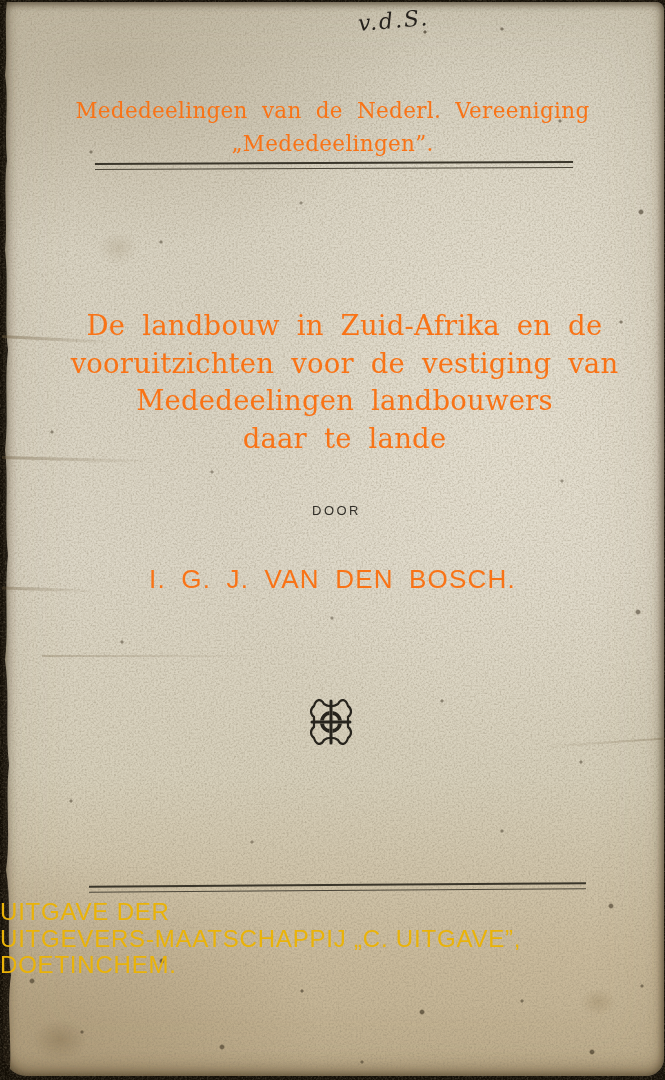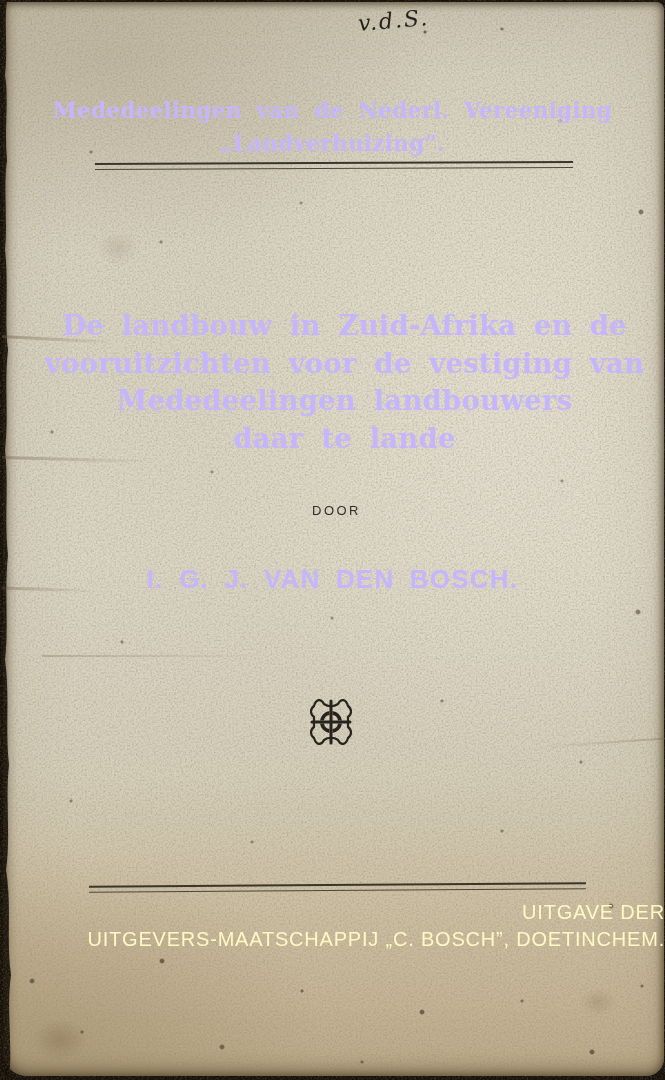--- a/index.html
+++ b/index.html
@@ -70,21 +70,21 @@
     background:linear-gradient(90deg, rgba(108,90,60,.45), rgba(108,90,60,0)); transform:rotate(3deg); }
   .crease-2 { left:2px; top:458px; width:150px; height:3px;
     background:linear-gradient(90deg, rgba(108,90,60,.40), rgba(108,90,60,0)); transform:rotate(1.5deg); }
   .crease-3 { left:2px; top:588px; width:92px; height:3px;
     background:linear-gradient(90deg, rgba(108,90,60,.38), rgba(108,90,60,0)); transform:rotate(2deg); }
   .crease-4 { left:42px; top:655px; width:225px; height:2px;
     background:linear-gradient(90deg, rgba(108,90,60,.28), rgba(108,90,60,0)); }
   .crease-5 { right:0; top:742px; width:130px; height:2px;
     background:linear-gradient(270deg, rgba(108,90,60,.30), rgba(108,90,60,0)); transform:rotate(-4deg); }
   
-  .ink { color:#c4b5fd;font-weight:bold; }
+  .ink { color:#f97316; }
   .annotation {
     position:absolute; left:358px; top:8px;
     font-family:"DejaVu Serif", serif; font-style:italic;
     font-size:22px; color:#26221d; letter-spacing:2px; transform:rotate(-5deg);
   }
   .masthead {
     position:absolute; top:94px; left:0; width:100%; text-align:center;
     font-family:"DejaVu Serif", serif; font-size:21.5px; line-height:33px;
     word-spacing:7px; letter-spacing:.3px;
   }
@@ -99,22 +99,22 @@
   .door-label {
     position:absolute; top:503px; left:4px; width:100%; text-align:center;
     font-size:13px; letter-spacing:2.5px; color:#33302a;
   }
   .author-name {
     position:absolute; top:556px; left:0; width:100%; text-align:center;
     font-size:26px; letter-spacing:1.2px; word-spacing:7px;margin-top:8px;
   }
   .ornament { position:absolute; left:306px; top:694px; }
   .imprint {
-    position:absolute; top:899px; left:0; width:100%; text-align:right;
-    font-size:20px; line-height:26.5px; letter-spacing:.8px; color:#fef9c3;
+    position:absolute; top:899px; left:0; width:100%; text-align:left;
+    font-size:24px; line-height:26.5px; letter-spacing:.8px; color:#eab308;
   }
   .grain { position:absolute; top:0; left:0; pointer-events:none; }
 </style>
 </head>
 <body>
 
 <div class="stage">
 
   <div class="paper"></div>
 
@@ -137,21 +137,21 @@
       <feTurbulence type="fractalNoise" baseFrequency="0.55" numOctaves="2" seed="7"></feTurbulence>
       <feColorMatrix type="matrix" values="0 0 0 0 0.24  0 0 0 0 0.20  0 0 0 0 0.13  0.85 0.85 0.85 0 -1.12"></feColorMatrix>
     </filter>
     <rect width="665" height="1080" filter="url(#gr)" opacity="0.5"></rect>
   </svg>
 
   <div class="annotation">v.d.S.</div>
 
   <div class="masthead ink">
     <div>Mededeelingen van de Nederl. Vereeniging</div>
-    <div>„Landverhuizing”.</div>
+    <div>„Mededeelingen”.</div>
   </div>
 
   <div class="rule rule-top"></div>
 
   <div class="main-title ink">
     <div>De landbouw in Zuid-Afrika en de</div>
     <div>vooruitzichten voor de vestiging van</div>
     <div>Mededeelingen landbouwers</div>
     <div>daar te lande</div>
   </div>
@@ -172,16 +172,16 @@
       <path d="M23.5 17 A11 11 0 0 0 14 26.5 L18 26.5 A6.5 6.5 0 0 1 23.5 21 Z" transform="rotate(90 25 28)"></path>
       <path d="M23.5 17 A11 11 0 0 0 14 26.5 L18 26.5 A6.5 6.5 0 0 1 23.5 21 Z" transform="rotate(180 25 28)"></path>
       <path d="M23.5 17 A11 11 0 0 0 14 26.5 L18 26.5 A6.5 6.5 0 0 1 23.5 21 Z" transform="rotate(270 25 28)"></path>
     </g>
   </svg>
 
   <div class="rule rule-bottom"></div>
 
   <div class="imprint">
     <div>UITGAVE DER</div>
-    <div>UITGEVERS-MAATSCHAPPIJ „C. BOSCH”, DOETINCHEM.</div>
+    <div>UITGEVERS-MAATSCHAPPIJ „C. UITGAVE”, DOETINCHEM.</div>
   </div>
 
 </div>
 
 </body></html>

